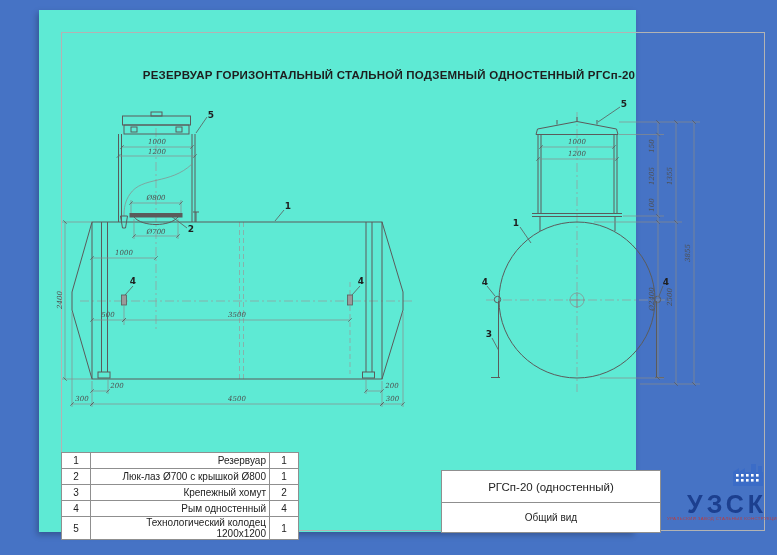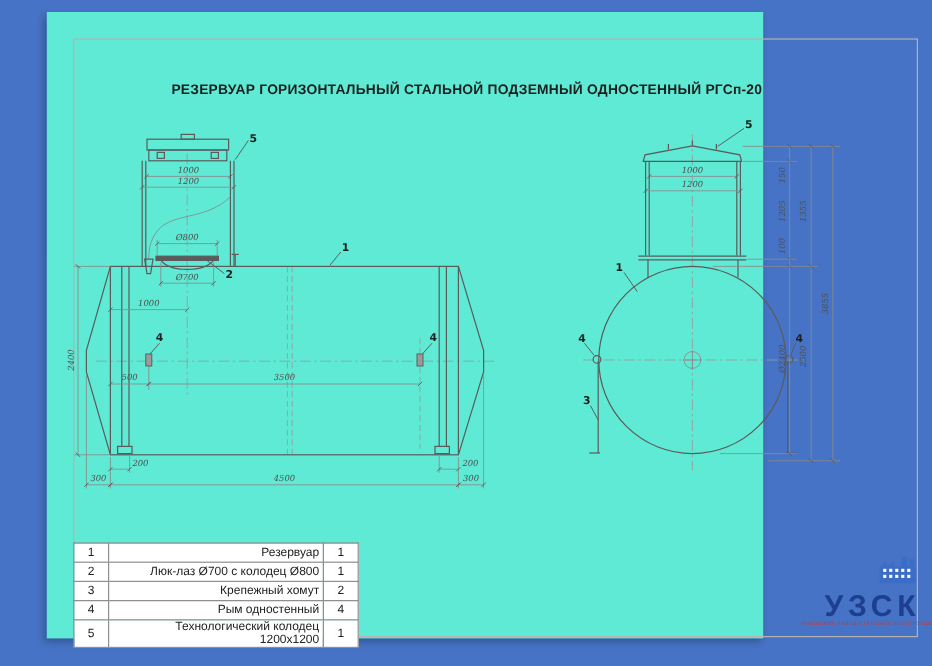--- a/index.html
+++ b/index.html
@@ -76,41 +76,45 @@
 
   <table class="parts-table">
     <tbody>
       <tr>
         <td class="no">1</td>
         <td class="name">Резервуар</td>
         <td class="qty">1</td>
       </tr>
       <tr>
         <td class="no">2</td>
-        <td class="name">Люк-лаз Ø700 с колодец Ø800</td>
+        <td class="name">Люк-лаз Ø700 с крышкой Ø800</td>
         <td class="qty">1</td>
       </tr>
       <tr>
         <td class="no">3</td>
         <td class="name">Крепежный хомут</td>
         <td class="qty">2</td>
       </tr>
       <tr>
         <td class="no">4</td>
         <td class="name">Рым одностенный</td>
         <td class="qty">4</td>
       </tr>
       <tr>
         <td class="no">5</td>
         <td class="name">Технологический колодец 1200х1200</td>
         <td class="qty">1</td>
       </tr>
     </tbody>
   </table>
 
+  <div class="title-block">
+    <div class="cell-model">РГСп-20 (одностенный)</div>
+    <div class="cell-view">Общий вид</div>
+  </div>
 
   <div class="logo">
     <svg width="40" height="25" viewBox="0 0 40 25">
       <path d="M6,24 V10 L12,6 V10 L18,6 V10 H24 V2 H29 V10 H31 V4 H35 V10 H36 V24 Z" fill="#3b6cc7"></path>
       <g fill="#ffffff">
         <rect x="9" y="12" width="2.6" height="2.6"></rect>
           <rect x="14" y="12" width="2.6" height="2.6"></rect>
           <rect x="19" y="12" width="2.6" height="2.6"></rect>
           <rect x="24" y="12" width="2.6" height="2.6"></rect>
           <rect x="29" y="12" width="2.6" height="2.6"></rect>

